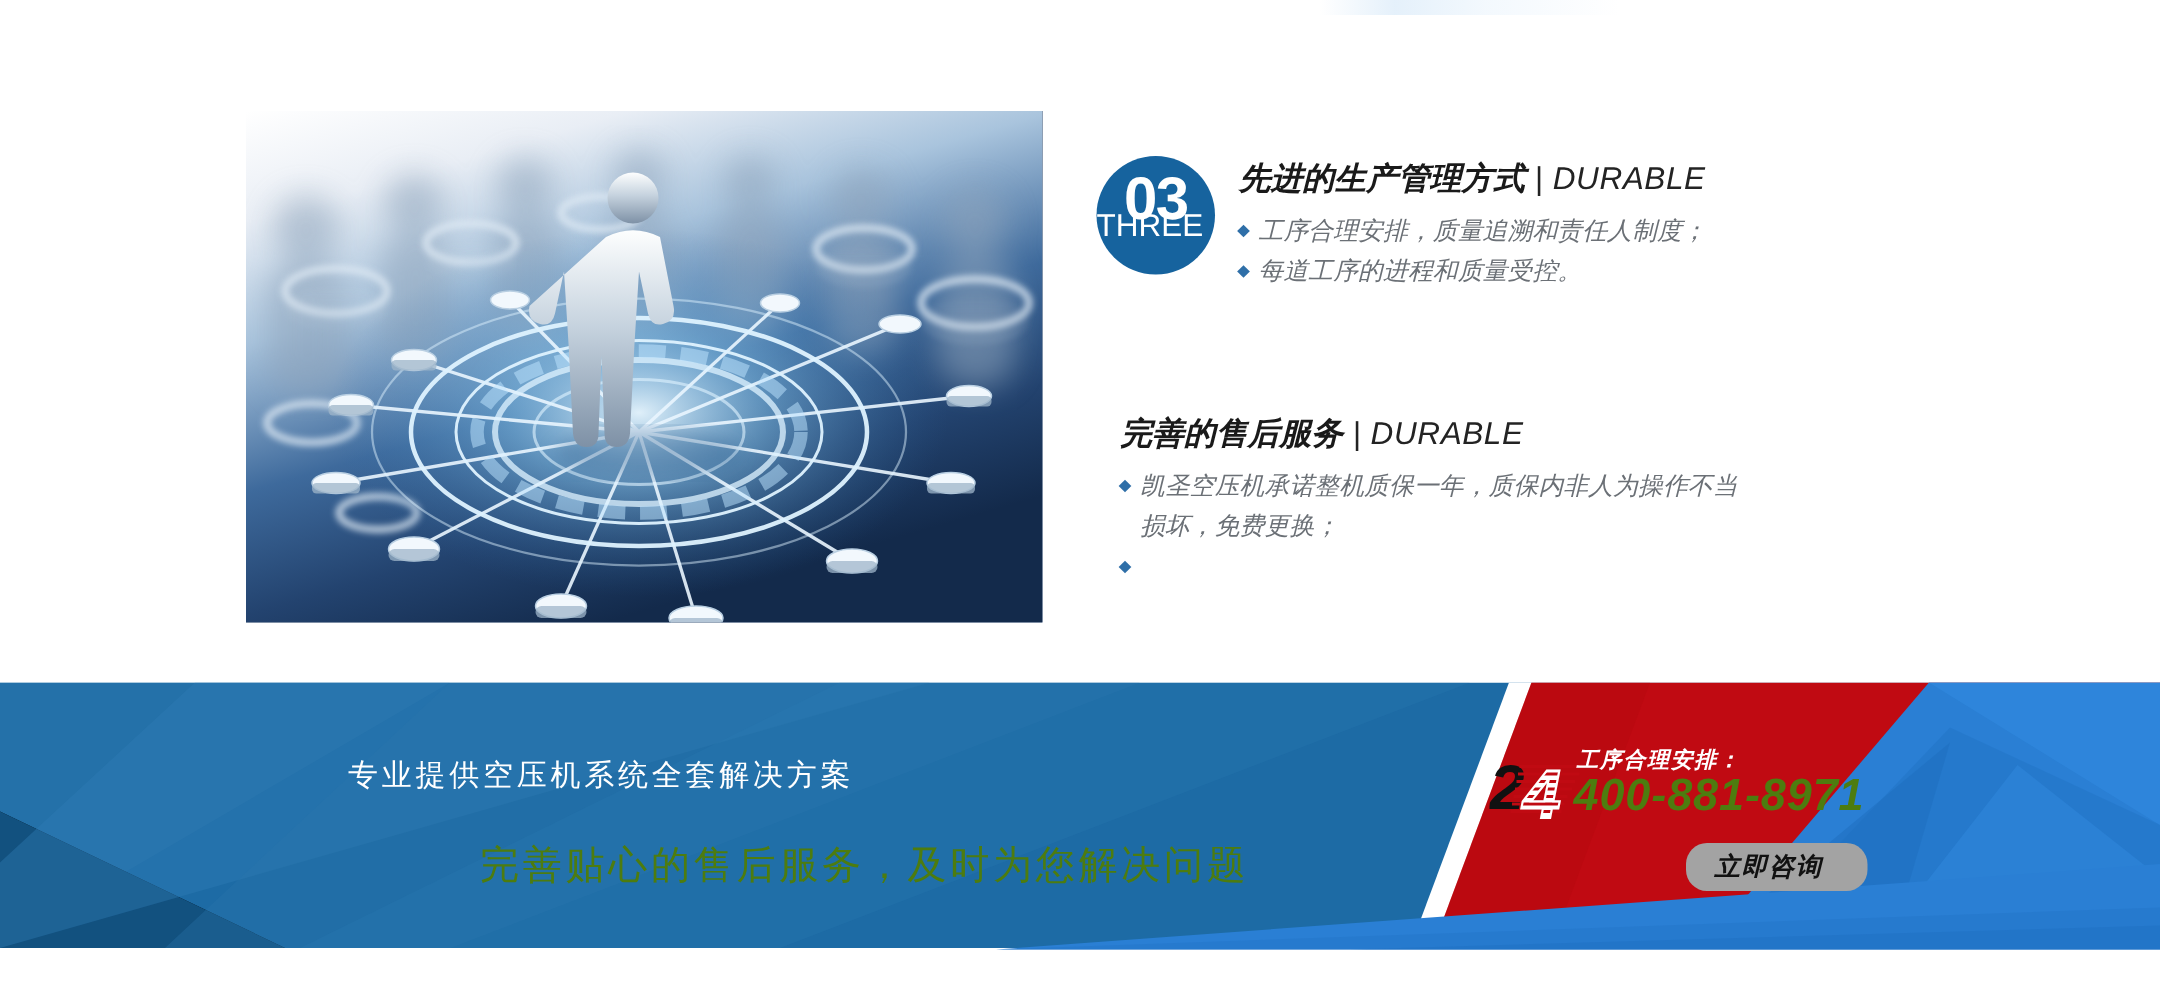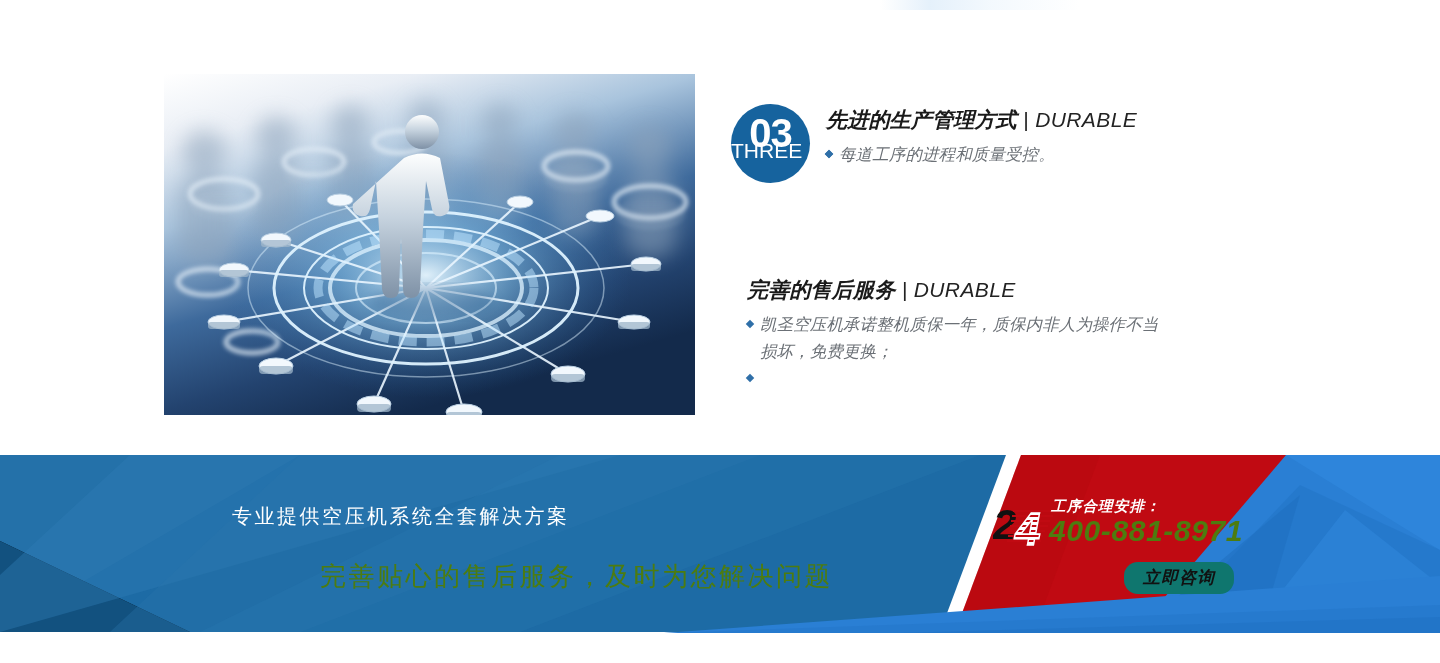--- a/index.html
+++ b/index.html
@@ -87,22 +87,22 @@
     font-size:14.5px;font-weight:700;font-style:italic;letter-spacing:1.2px;
     white-space:nowrap;
   }
   .hot-number{
     position:absolute;left:56px;top:19px;color:#4d7c0f;
     font-size:30px;font-weight:700;font-style:italic;letter-spacing:.6px;
     white-space:nowrap;font-family:"Liberation Sans",sans-serif;
   }
   .cta{
     position:absolute;left:131px;top:67px;
-    background:#0f766e;border-radius:14px;
-    padding:4px 19px 5px 19px;
+    background:#a3a3a3;border-radius:14px;
+    padding:4px 30px 5px 19px;
     color:#111;font-size:17px;font-weight:700;font-style:italic;
     letter-spacing:1px;white-space:nowrap;pointer-events:auto;cursor:pointer;
   }
 </style>
 </head>
 <body>
 
 <div class="page">
 
   <div class="top-sliver"></div>
@@ -248,21 +248,21 @@
   </div>
 
   <div class="feature feature-03">
     <div class="badge">
       <div class="num">03</div>
       <div class="word">THREE</div>
     </div>
     <div class="feat-text">
       <div class="feat-title"><span>先进的生产管理方式</span><span class="en"> | </span><span class="en">DURABLE</span></div>
       <ul class="feat-list">
-        <li><span class="dia"></span></li>
+        <li><span class="dia"></span><span>工序合理安排，质量追溯和责任人制度；</span></li>
         <li><span class="dia"></span><span>每道工序的进程和质量受控。</span></li>
       </ul>
     </div>
   </div>
 
   <div class="feature feature-04">
     <div class="feat-text">
       <div class="feat-title"><span>完善的售后服务</span><span class="en"> | </span><span class="en">DURABLE</span></div>
       <ul class="feat-list">
         <li><span class="dia"></span><span>凯圣空压机承诺整机质保一年，质保内非人为操作不当损坏，免费更换；</span></li>

